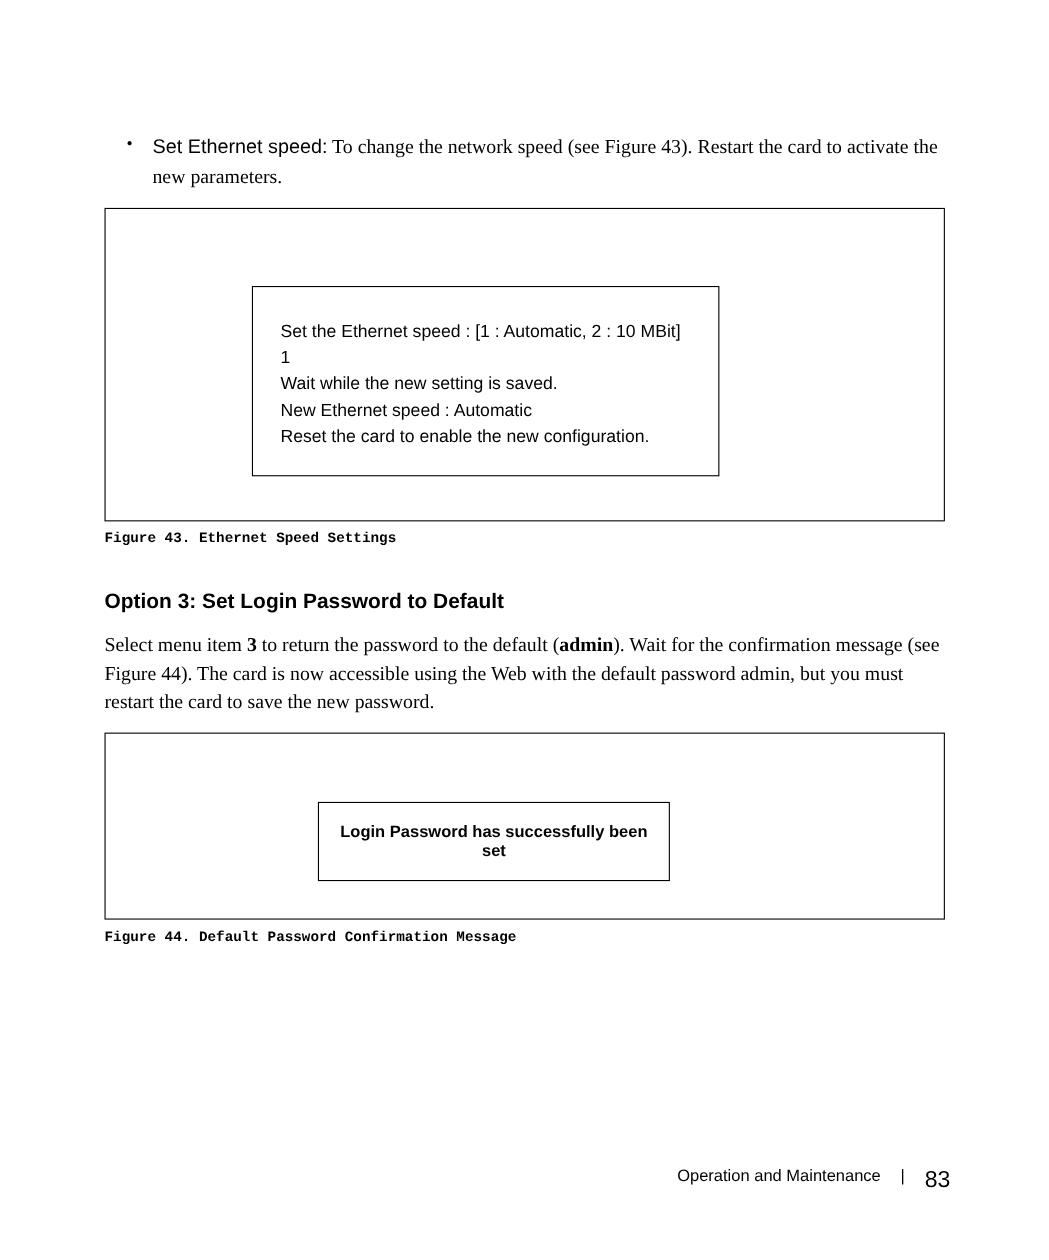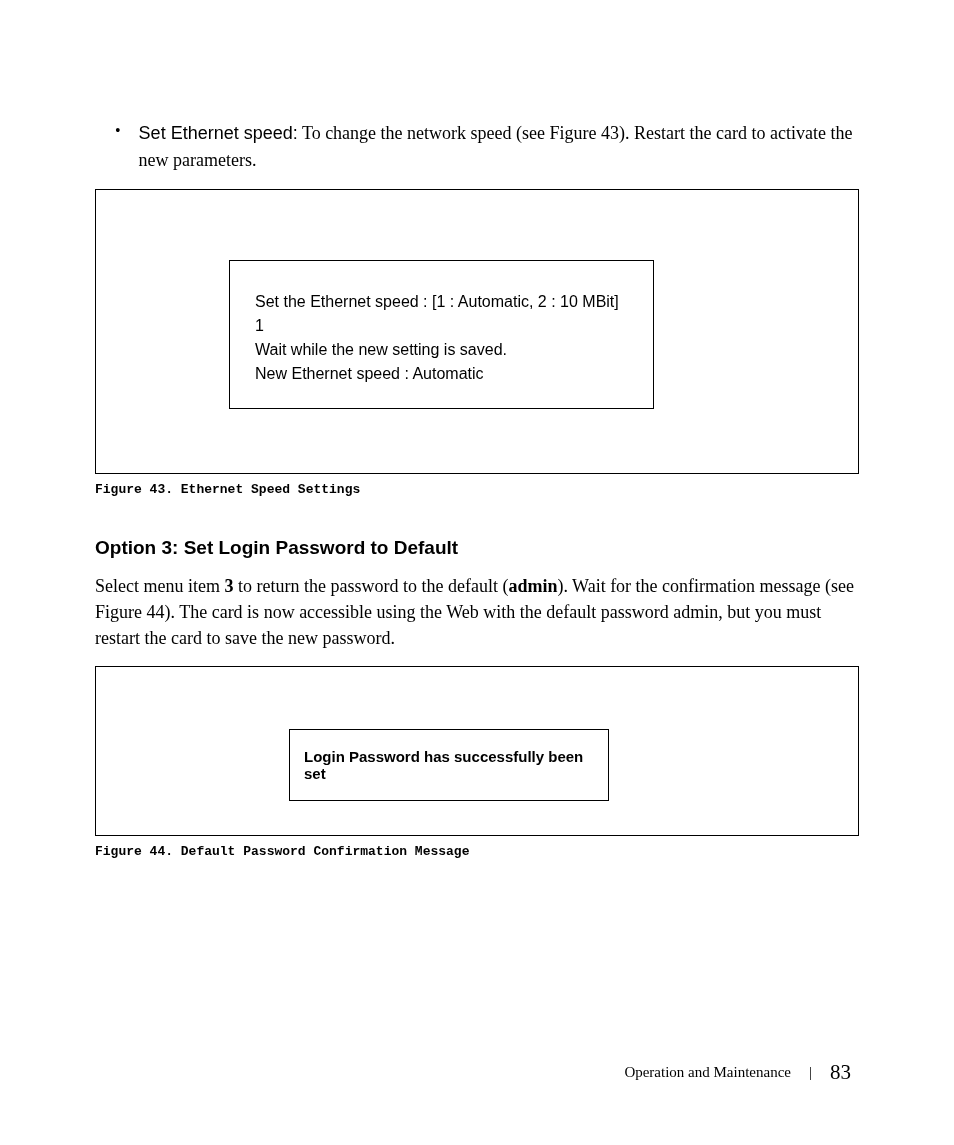--- a/index.html
+++ b/index.html
@@ -82,35 +82,34 @@
       height: 170px;
       position: relative;
     }
     .inner-box-44 {
       border: 1.5px solid #000;
       position: absolute;
       left: 193px;
       top: 62px;
       width: 320px;
       padding: 18px 14px;
-      text-align: left;
+      text-align: center;
     }
     .inner-box-44 div {
       font-family: Arial, Helvetica, sans-serif;
       font-weight: bold;
       font-size: 15px;
     }
     .footer {
       position: absolute;
       bottom: 60px;
-      right: 103px;
-      font-family: Liberation Serif, serif;
+      right: 90px;
+      font-family: Liberation Sans, sans-serif;
       font-size: 15px;
       display: flex;
-      align-items: center;
     }
     .footer-divider {
       margin: 0 18px;
       color: #000;
     }
     .page-number {
       font-size: 21px;
     }
   </style>
 </head>
@@ -124,20 +123,21 @@
       <span class="bold-sans">Set Ethernet speed:</span><span> To change the network speed (see Figure 43). Restart the card to activate the new parameters.</span>
     </span>
   </div>
 
   <div class="figure-container-43">
     <div class="inner-box-43">
       <div>Set the Ethernet speed : [1 : Automatic, 2 : 10 MBit]</div>
       <div>1</div>
       <div>Wait while the new setting is saved.</div>
       <div>New Ethernet speed : Automatic</div>
+      <div>Reset the card to enable the new configuration.</div>
     </div>
   </div>
   <div class="figure-caption">Figure 43. Ethernet Speed Settings</div>
 
   <div class="section-heading">Option 3: Set Login Password to Default</div>
 
   <div class="body-text">
     <span>Select menu item </span><span class="bold-serif">3</span><span> to return the password to the default (</span><span class="bold-serif">admin</span><span>). Wait for the confirmation message (see Figure 44). The card is now accessible using the Web with the default password admin, but you must restart the card to save the new password.</span>
   </div>
 

